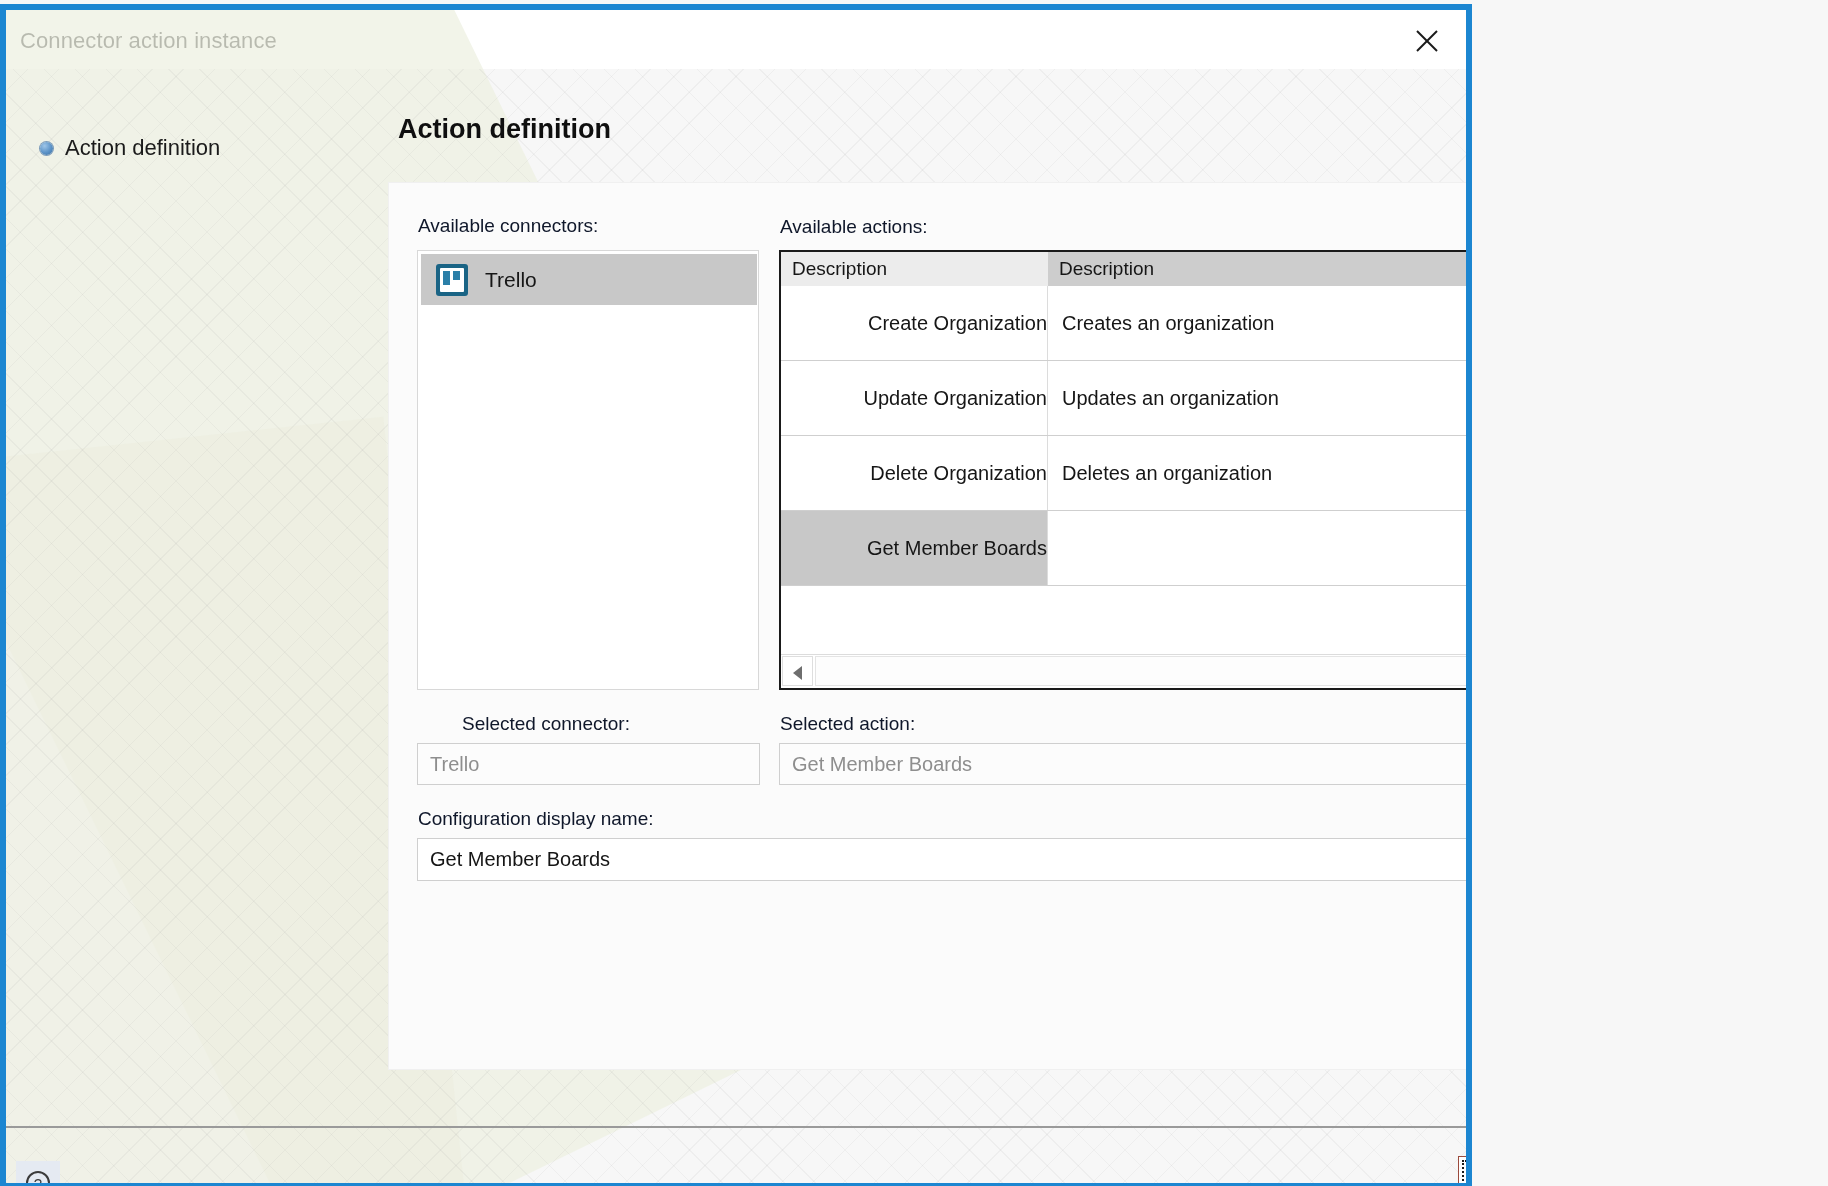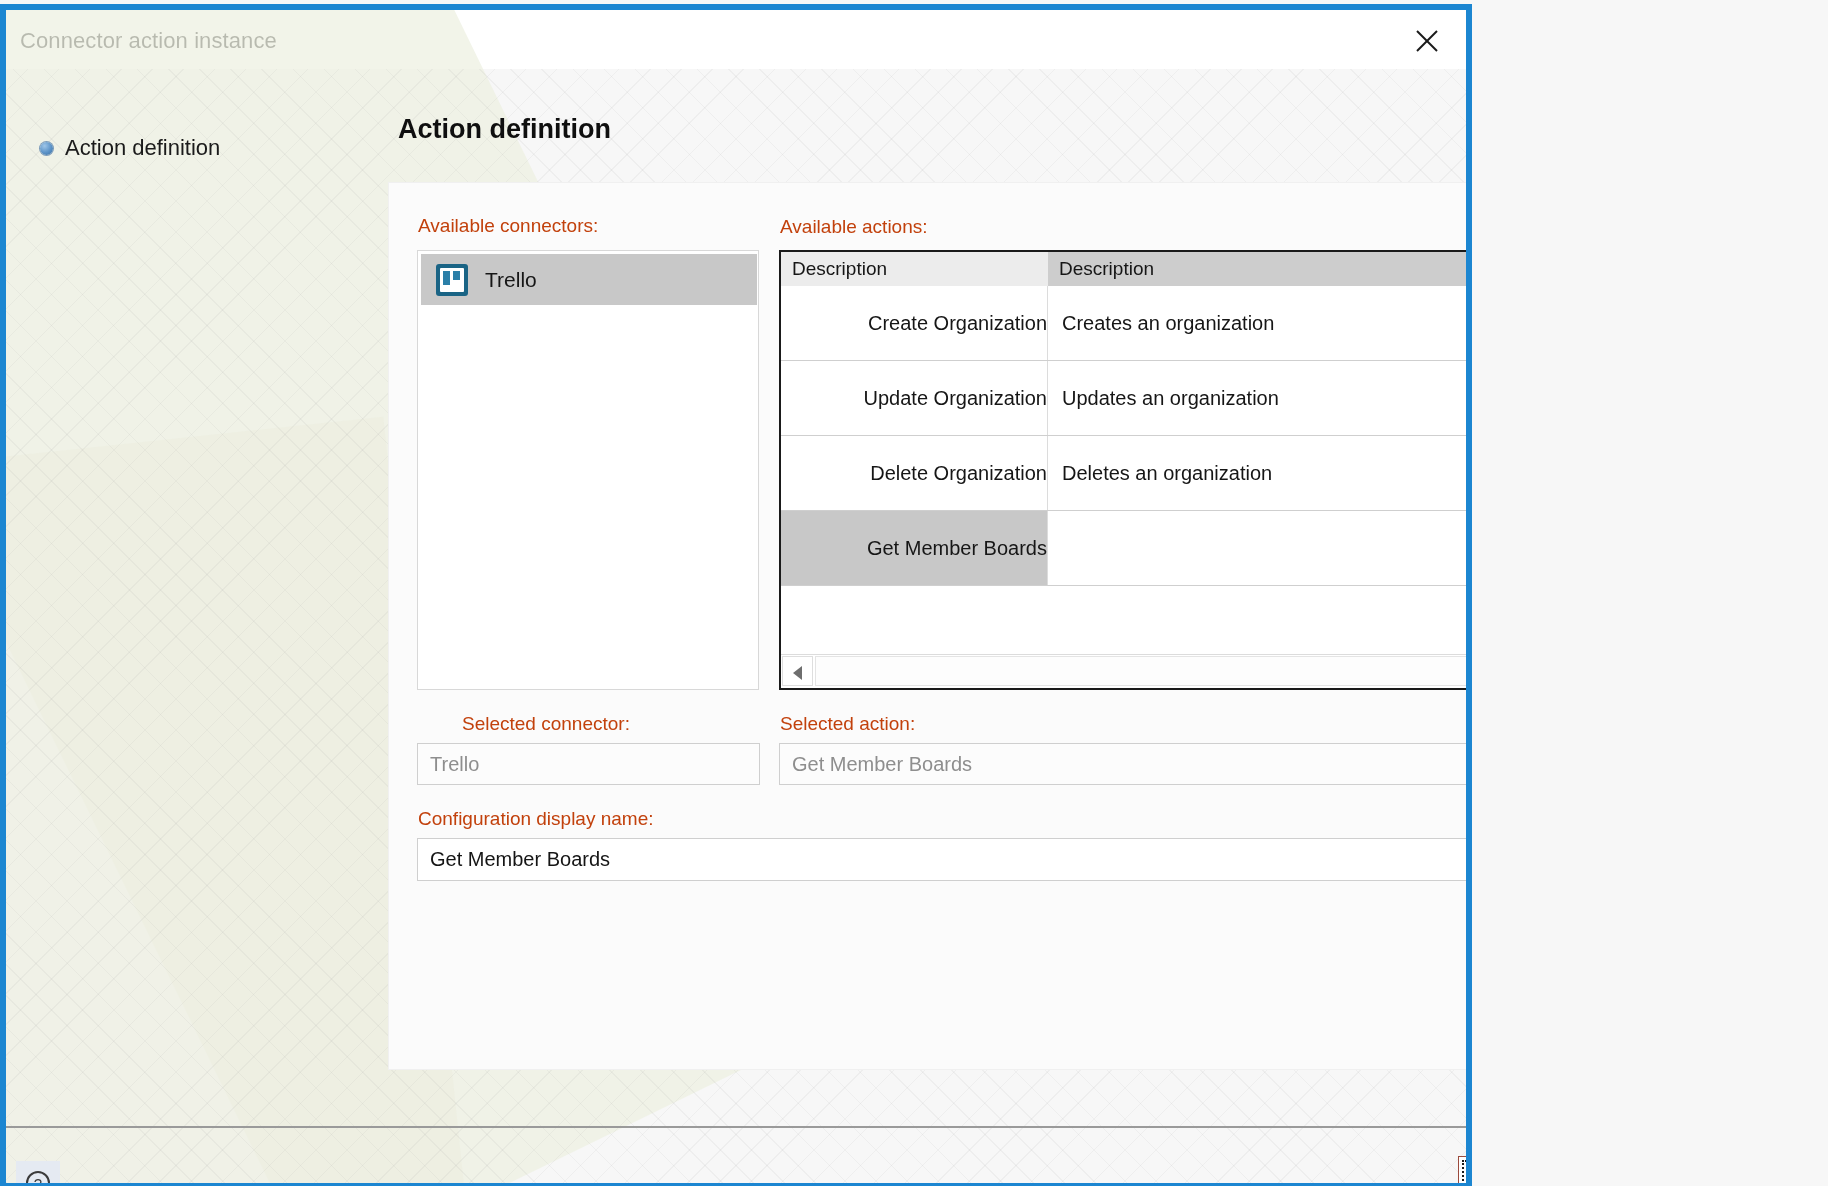--- a/index.html
+++ b/index.html
@@ -157,21 +157,21 @@
     width: 1410px;
     height: 888px;
     background: #fbfbfb;
     border: 1px solid #f0f0f0;
     box-sizing: border-box;
   }
 
   .field-label {
     position: absolute;
     font-size: 19px;
-    color: #c2410c;
+    color: #0f172a;
     white-space: nowrap;
   }
 
   
   #conn-label { left: 29px; top: 32px; }
   #conn-list {
     position: absolute;
     left: 28px;
     top: 67px;
     width: 342px;

